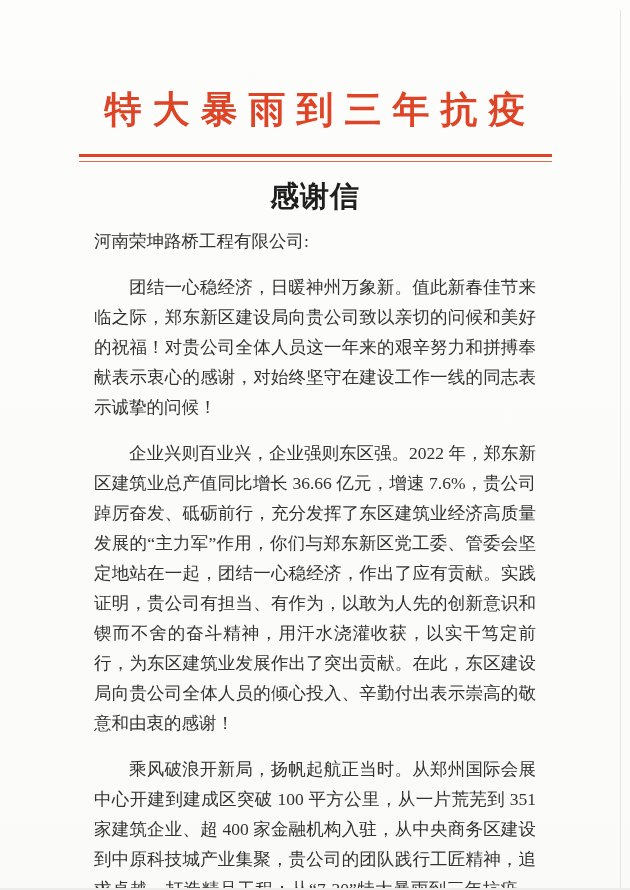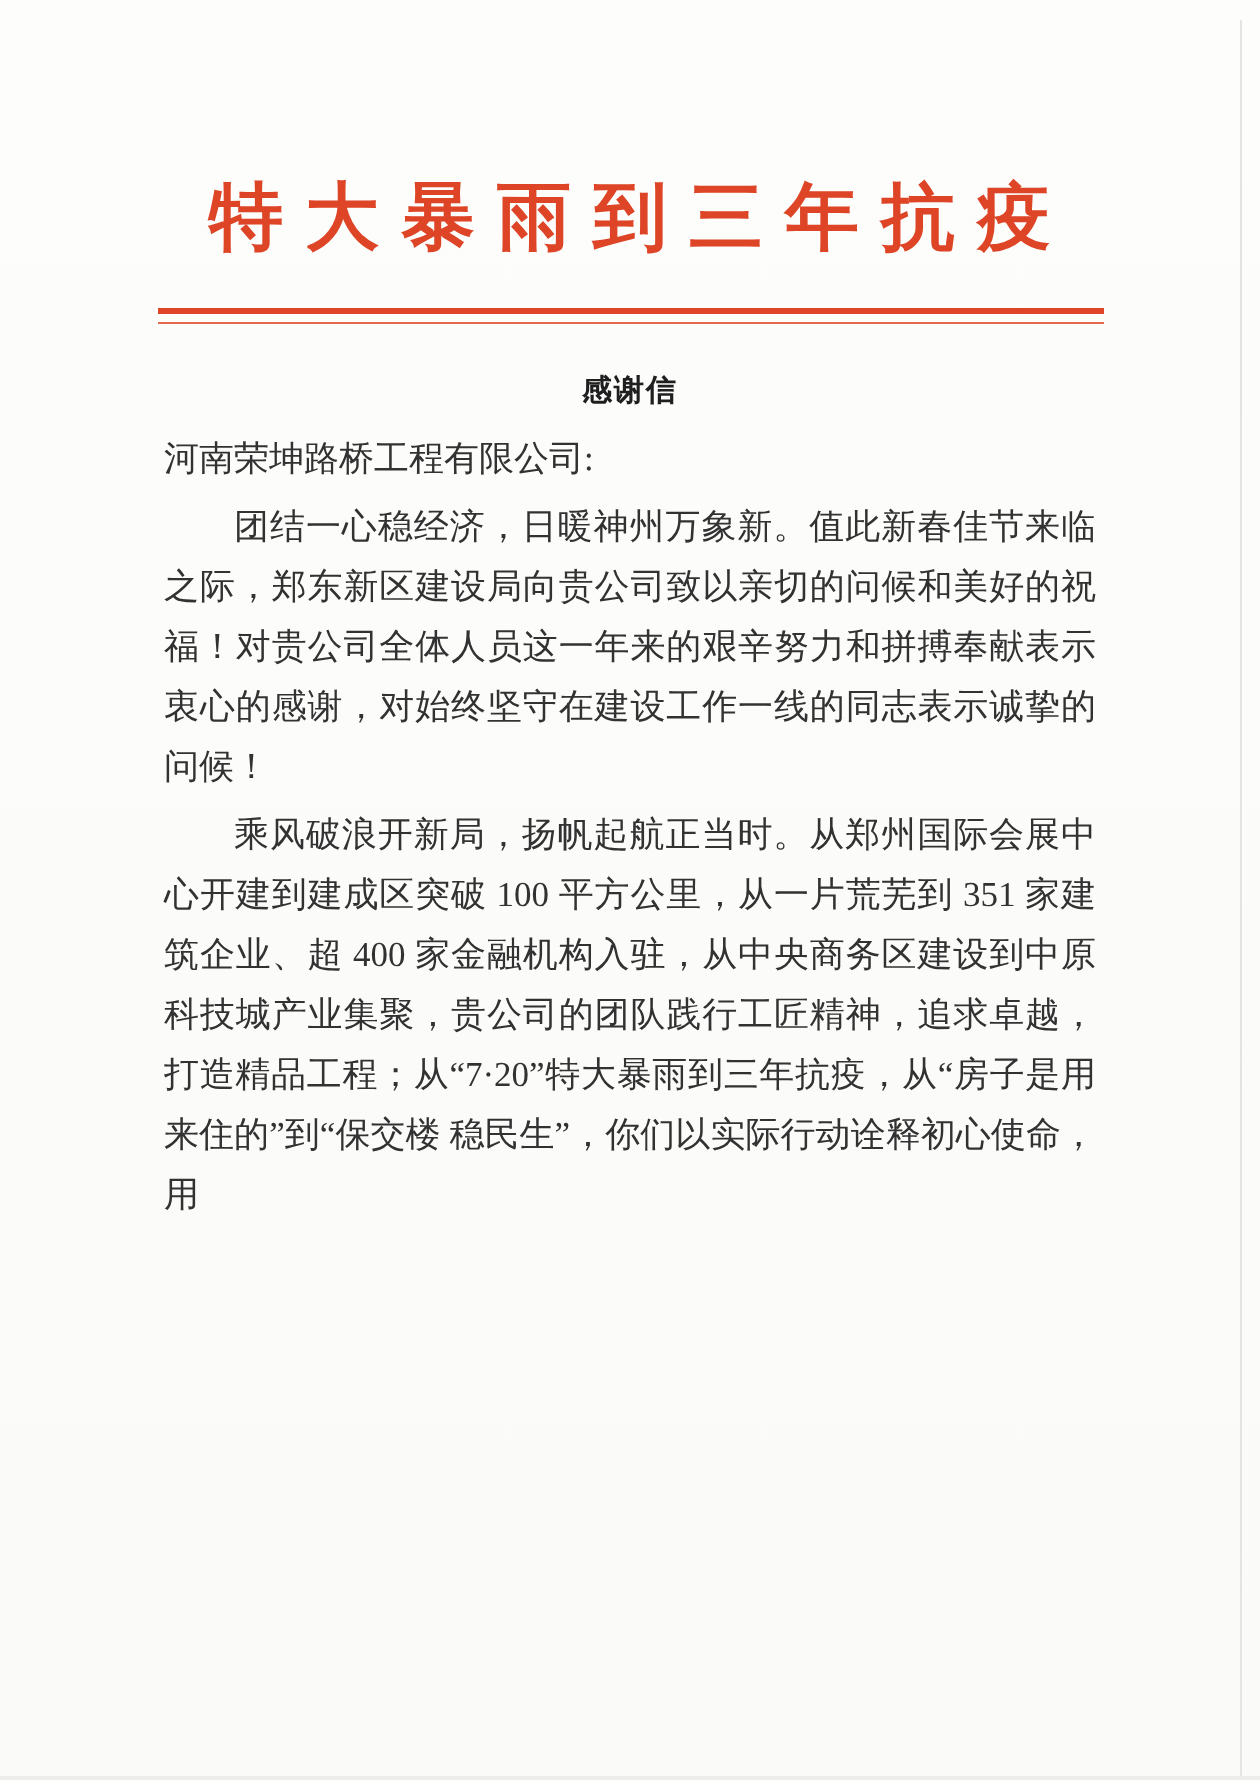--- a/index.html
+++ b/index.html
@@ -55,37 +55,37 @@
     margin: 4px auto 0 auto;
     width: 473px;
     height: 0;
     border-top: 1.5px solid #e4694d;
   }
 
   .letter-title {
     margin: 20px 0 0 0;
     padding: 0;
     text-align: center;
-    font-size: 15px;
+    font-size: 29px;
     line-height: 28px;
     font-weight: bold;
     letter-spacing: 1px;
     color: #1f1f1f;
   }
 
   .letter-body {
     margin: 4px auto 0 auto;
     width: 474px;
     color: #323232;
     font-size: 17.5px;
     line-height: 30px;
     text-align: justify;
   }
   .letter-body p {
-    margin: 4px;
+    margin: 16px;
     padding: 0;
   }
   .salutation {
     text-indent: 0;
   }
   .para {
     text-indent: 2em;
   }
 </style>
 </head>
@@ -96,19 +96,20 @@
   <header>
     <h1 class="letterhead">特大暴雨到三年抗疫</h1>
     <div class="rule-thick"></div>
     <div class="rule-thin"></div>
   </header>
 
   <main class="letter-body">
     <h2 class="letter-title">感谢信</h2>
     <p class="salutation">河南荣坤路桥工程有限公司:</p>
     <p class="para">团结一心稳经济，日暖神州万象新。值此新春佳节来临之际，郑东新区建设局向贵公司致以亲切的问候和美好的祝福！对贵公司全体人员这一年来的艰辛努力和拼搏奉献表示衷心的感谢，对始终坚守在建设工作一线的同志表示诚挚的问候！</p>
+    <p class="para">企业兴则百业兴，企业强则东区强。2022 年，郑东新区建筑业总产值同比增长 36.66 亿元，增速 7.6%，贵公司踔厉奋发、砥砺前行，充分发挥了东区建筑业经济高质量发展的“主力军”作用，你们与郑东新区党工委、管委会坚定地站在一起，团结一心稳经济，作出了应有贡献。实践证明，贵公司有担当、有作为，以敢为人先的创新意识和锲而不舍的奋斗精神，用汗水浇灌收获，以实干笃定前行，为东区建筑业发展作出了突出贡献。在此，东区建设局向贵公司全体人员的倾心投入、辛勤付出表示崇高的敬意和由衷的感谢！</p>
     <p class="para">乘风破浪开新局，扬帆起航正当时。从郑州国际会展中心开建到建成区突破 100 平方公里，从一片荒芜到 351 家建筑企业、超 400 家金融机构入驻，从中央商务区建设到中原科技城产业集聚，贵公司的团队践行工匠精神，追求卓越，打造精品工程；从“7·20”特大暴雨到三年抗疫，从“房子是用来住的”到“保交楼 稳民生”，你们以实际行动诠释初心使命，用</p>
   </main>
 
   <div class="scan-edge-right"></div>
   <div class="scan-edge-bottom"></div>
 
 </div>
 
 </body></html>

